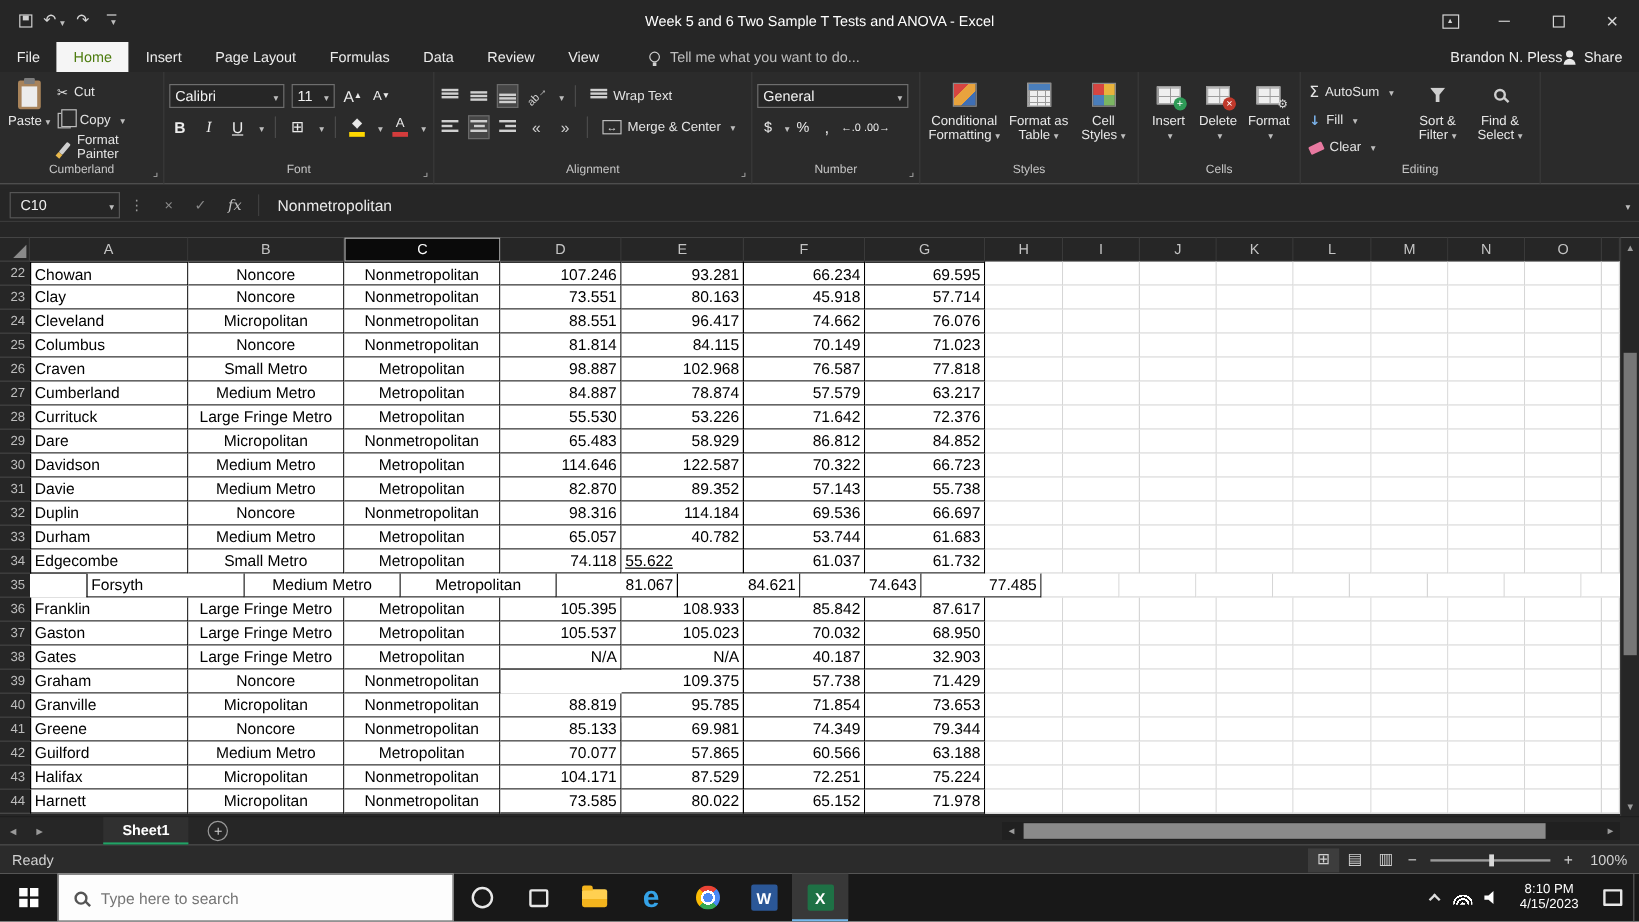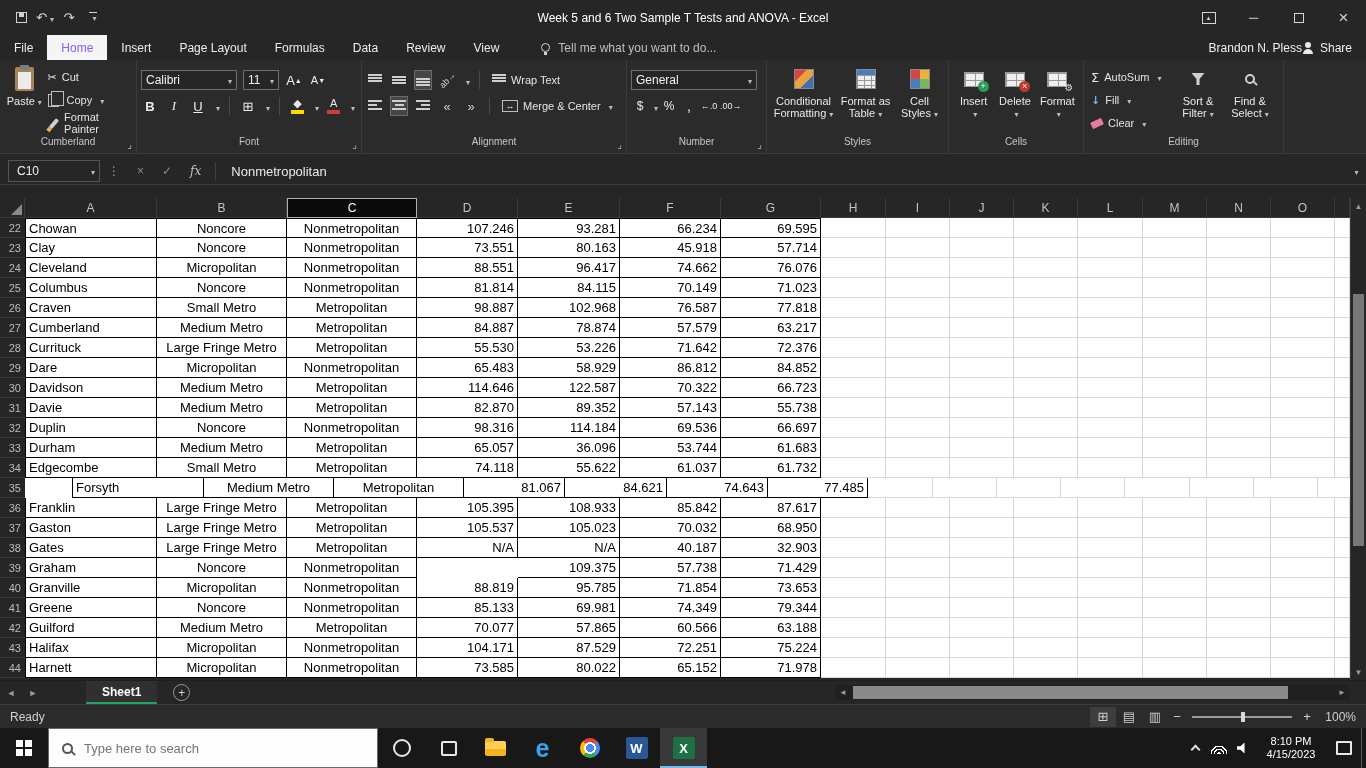--- a/index.html
+++ b/index.html
@@ -32,21 +32,21 @@
   .qat-dd::before{content:"";width:8px;height:1px;background:#d6d6d6;margin-bottom:1px}
   .wtitle{position:absolute;left:0;right:0;text-align:center;color:#fff;font-size:12px;pointer-events:none}
   .wincontrols{margin-left:auto;display:flex;z-index:2}
   .wbtn{width:45px;height:35px;display:flex;align-items:center;justify-content:center;color:#d6d6d6;font-size:13px}
   .ic-maxbox{width:10px;height:10px;border:1px solid #d6d6d6}
   .ic-ribopt{width:14px;height:12px;border:1px solid #d6d6d6;font-size:7px;line-height:10px;text-align:center;color:#d6d6d6}
   .ic-ribopt::before{content:"▴"}
   
   .tabbar{position:absolute;top:35px;left:0;right:0;height:25px;background:#262626;display:flex;align-items:stretch;color:#ececec;font-size:12px}
   .rtab{padding:0 14px;display:flex;align-items:center}
-  .rtab.active{background:#f5f5f5;color:#8b5cf6}
+  .rtab.active{background:#f5f5f5;color:#4d7c0f}
   .tellme{display:flex;align-items:center;gap:8px;margin-left:28px;color:#bfbfbf}
   .ic-bulb{position:relative;width:9px;height:9px;border:1px solid #cfcfcf;border-radius:50%}
   .ic-bulb::after{content:"";position:absolute;left:2px;bottom:-4px;width:3px;height:3px;background:#cfcfcf}
   .account{margin-left:auto;display:flex;align-items:center;color:#f0f0f0}
   .uname{}
   .sharebtn{display:flex;align-items:center;gap:6px;margin-right:14px}
   .ic-person{position:relative;width:12px;height:12px}
   .ic-person::before{content:"";position:absolute;top:0;left:3px;width:6px;height:6px;border-radius:50%;background:#e8e8e8}
   .ic-person::after{content:"";position:absolute;bottom:0;left:1px;width:10px;height:5px;border-radius:5px 5px 0 0;background:#e8e8e8}
   
@@ -737,40 +737,40 @@
         <div class="cell ecell" style="width: 64px;"></div>
         <div class="cell ecell" style="width: 64px;"></div>
         <div class="cell ecell" style="width: 15px;"></div>
       </div>
       <div class="grow">
         <div class="rowhdr">33</div>
         <div class="cell dcell" style="width: 132px; text-align: left;">Durham</div>
         <div class="cell dcell" style="width: 130px; text-align: center;">Medium Metro</div>
         <div class="cell dcell" style="width: 130px; text-align: center;">Metropolitan</div>
         <div class="cell dcell" style="width: 101px; text-align: right;">65.057</div>
-        <div class="cell dcell" style="width: 102px; text-align: right;">36.096</div>
+        <div class="cell dcell" style="width: 102px; text-align: right;">40.782</div>
         <div class="cell dcell" style="width: 101px; text-align: right;">53.744</div>
         <div class="cell dcell" style="width: 100px; text-align: right;">61.683</div>
         <div class="cell ecell" style="width: 65px;"></div>
         <div class="cell ecell" style="width: 64px;"></div>
         <div class="cell ecell" style="width: 64px;"></div>
         <div class="cell ecell" style="width: 64px;"></div>
         <div class="cell ecell" style="width: 65px;"></div>
         <div class="cell ecell" style="width: 64px;"></div>
         <div class="cell ecell" style="width: 64px;"></div>
         <div class="cell ecell" style="width: 64px;"></div>
         <div class="cell ecell" style="width: 15px;"></div>
       </div>
       <div class="grow">
         <div class="rowhdr">34</div>
         <div class="cell dcell" style="width: 132px; text-align: left;">Edgecombe</div>
         <div class="cell dcell" style="width: 130px; text-align: center;">Small Metro</div>
         <div class="cell dcell" style="width: 130px; text-align: center;">Metropolitan</div>
         <div class="cell dcell" style="width: 101px; text-align: right;">74.118</div>
-        <div class="cell dcell" style="width: 102px; text-align: right;">55.622</div>
+        <div class="cell dcell" style="width: 102px; text-align: left; text-decoration: underline;">55.622</div>
         <div class="cell dcell" style="width: 101px; text-align: right;">61.037</div>
         <div class="cell dcell" style="width: 100px; text-align: right;">61.732</div>
         <div class="cell ecell" style="width: 65px;"></div>
         <div class="cell ecell" style="width: 64px;"></div>
         <div class="cell ecell" style="width: 64px;"></div>
         <div class="cell ecell" style="width: 64px;"></div>
         <div class="cell ecell" style="width: 65px;"></div>
         <div class="cell ecell" style="width: 64px;"></div>
         <div class="cell ecell" style="width: 64px;"></div>
         <div class="cell ecell" style="width: 64px;"></div>

